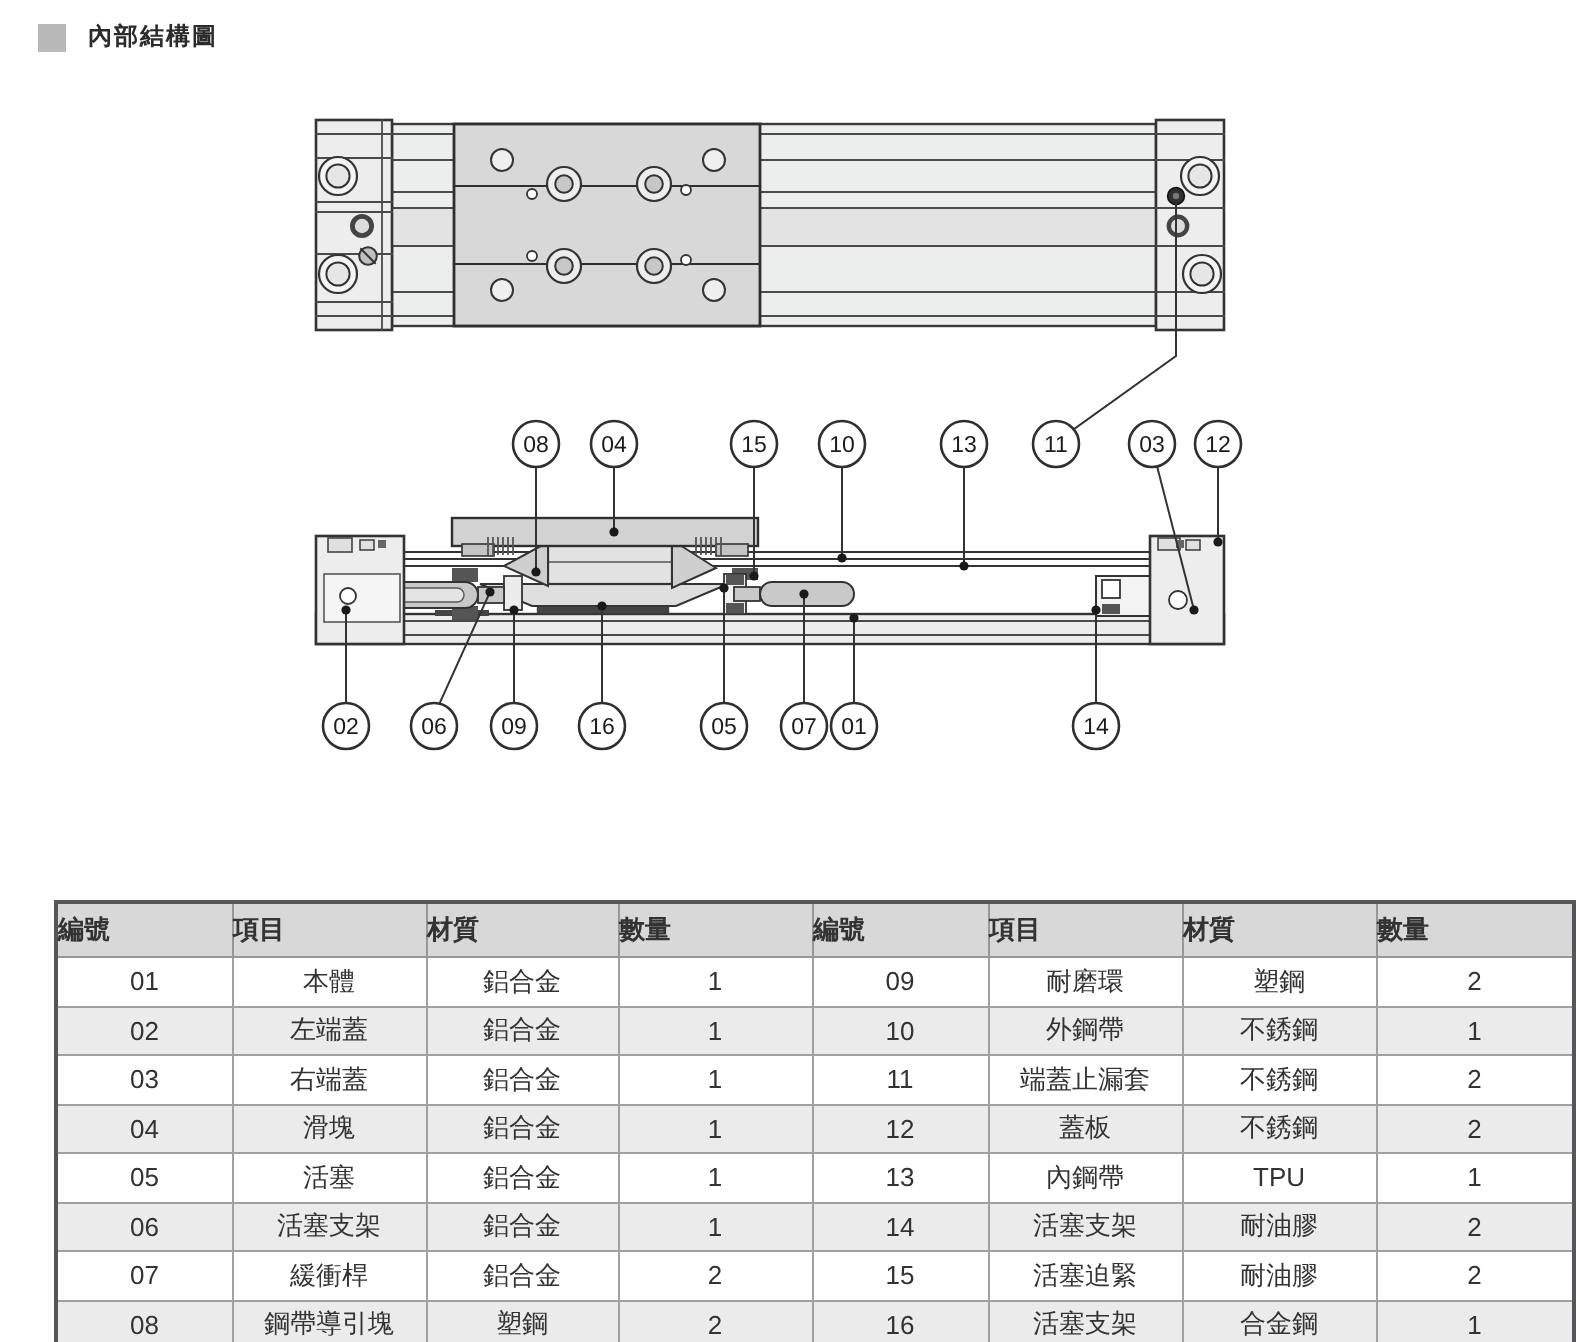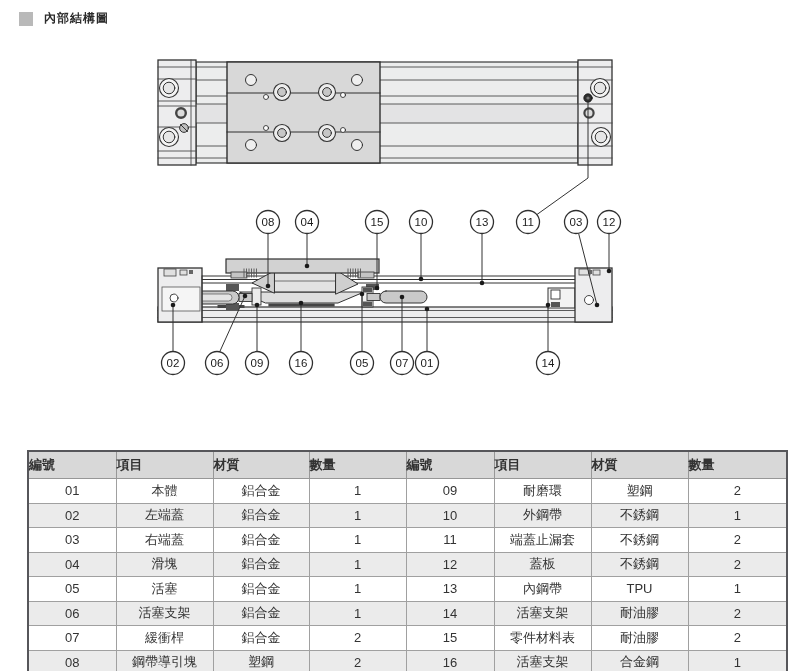--- a/index.html
+++ b/index.html
@@ -392,21 +392,21 @@
             <td>活塞支架</td>
             <td>耐油膠</td>
             <td>2</td>
           </tr>
           <tr>
             <td>07</td>
             <td>緩衝桿</td>
             <td>鋁合金</td>
             <td>2</td>
             <td>15</td>
-            <td>零件材料表</td>
+            <td>活塞迫緊</td>
             <td>耐油膠</td>
             <td>2</td>
           </tr>
           <tr>
             <td>08</td>
             <td>鋼帶導引塊</td>
             <td>塑鋼</td>
             <td>2</td>
             <td>16</td>
             <td>活塞支架</td>

